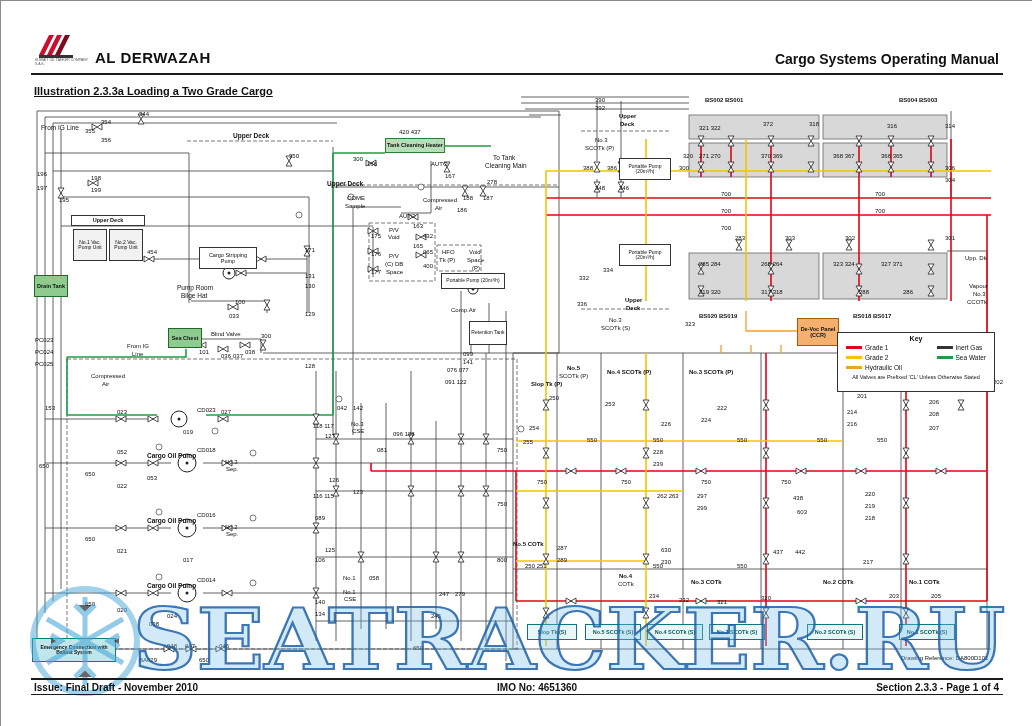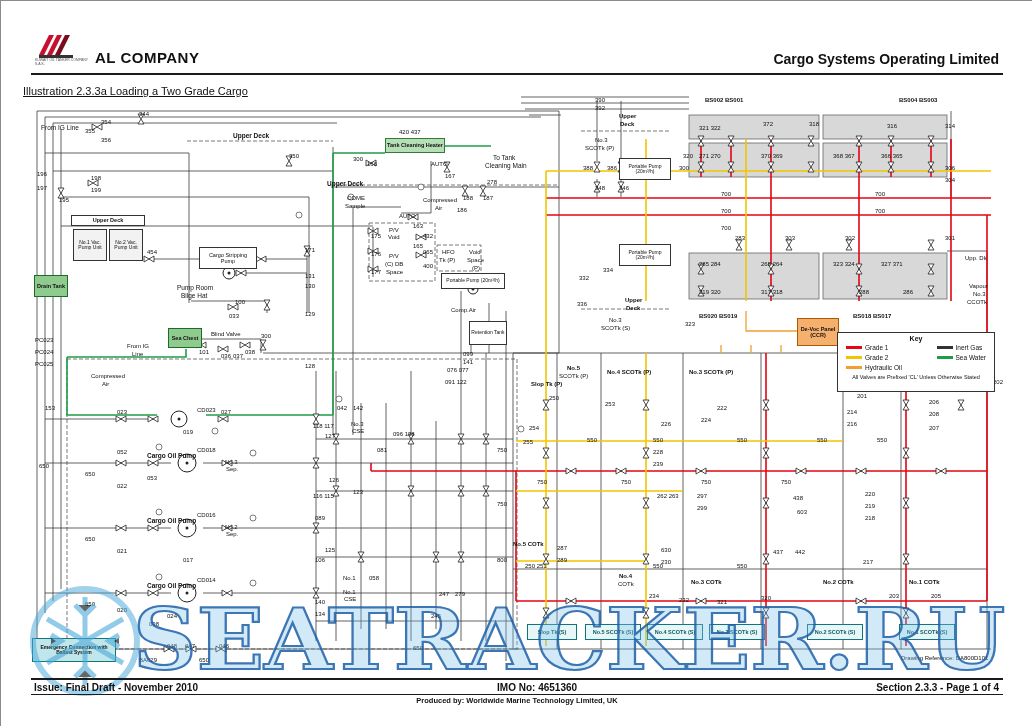--- a/index.html
+++ b/index.html
@@ -4,21 +4,21 @@
 <style>
   html,body{margin:0;padding:0;background:#e8e8e8;}
   .page{position:relative;width:1032px;height:726px;background:#fff;border:1px solid #8a8a8a;
         font-family:"Liberation Sans",sans-serif;overflow:hidden;margin:0 auto;}
   
   .hdr-shipname{position:absolute;left:94px;top:48px;font-size:15px;font-weight:bold;letter-spacing:.5px;color:#111;}
   .hdr-manual{position:absolute;right:34px;top:50px;font-size:14px;font-weight:bold;color:#111;}
   .hdr-company{position:absolute;left:34px;top:58px;font-size:3.5px;color:#555;width:58px;line-height:1.1;}
   .logo{position:absolute;left:36px;top:30px;}
   .rule-head{position:absolute;left:30px;right:30px;top:72px;border-top:2px solid #1a1a1a;}
-  .ill-title{position:absolute;left:22px;top:84px;font-size:11px;font-weight:normal;text-decoration:underline;color:#111;}
+  .ill-title{position:absolute;left:33px;top:84px;font-size:11px;font-weight:bold;text-decoration:underline;color:#111;}
   
   .rule-foot-top{position:absolute;left:30px;right:30px;top:677px;border-top:2px solid #1a1a1a;}
   .rule-foot-mid{position:absolute;left:30px;right:30px;top:693px;border-top:1px solid #1a1a1a;}
   .foot-row{position:absolute;left:33px;right:34px;top:681px;display:flex;justify-content:space-between;font-size:10px;font-weight:bold;color:#111;}
   .foot-made{position:absolute;left:0;right:0;top:695px;text-align:center;font-size:7.5px;font-weight:bold;color:#111;line-height:1.35;}
   
   #diagram{position:absolute;left:0;top:0;width:1032px;height:726px;}
   .lbl{position:absolute;font-size:6px;line-height:1;color:#111;white-space:nowrap;}
   .lbl.s{font-size:6.5px;}
   .lbl.b{font-weight:bold;}
@@ -53,22 +53,22 @@
 
 <div class="page">
 
   <svg class="logo" width="54" height="28" viewBox="0 0 54 28">
     <polygon points="2,24 12,4 17,4 7,24" fill="#c8102e"></polygon>
     <polygon points="10,24 20,4 25,4 15,24" fill="#c8102e"></polygon>
     <polygon points="18,24 28,4 33,4 23,24" fill="#7a0c1e"></polygon>
     <rect x="2" y="24" width="34" height="3" fill="#333"></rect>
   </svg>
   <div class="hdr-company">KUWAIT OIL TANKER COMPANY S.A.K.</div>
-  <div class="hdr-shipname">AL COMPANY</div>
-  <div class="hdr-manual">Cargo Systems Operating Limited</div>
+  <div class="hdr-shipname">AL DERWAZAH</div>
+  <div class="hdr-manual">Cargo Systems Operating Manual</div>
   <div class="rule-head"></div>
   <div class="ill-title">Illustration 2.3.3a  Loading a Two Grade Cargo</div>
 
   <div id="diagram">
     <svg width="1032" height="726" viewBox="0 0 1032 726">
 
       <rect class="gray" x="688" y="114" width="130" height="24"></rect>
       <rect class="gray" x="822" y="114" width="124" height="24"></rect>
       <rect class="gray" x="688" y="142" width="130" height="34"></rect>
       <rect class="gray" x="822" y="142" width="124" height="34"></rect>
@@ -309,15 +309,14 @@
   </svg>
 
   <div class="rule-foot-top"></div>
   <div class="foot-row">
     <span>Issue: Final Draft - November 2010</span>
     <span>IMO No: 4651360</span>
     <span>Section 2.3.3 - Page 1 of 4</span>
   </div>
   <div class="rule-foot-mid"></div>
   <div class="foot-made">
-    <div>Produced by: Worldwide Marine Technology Limited, UK</div>
   </div>
 </div>
 
 </body></html>

